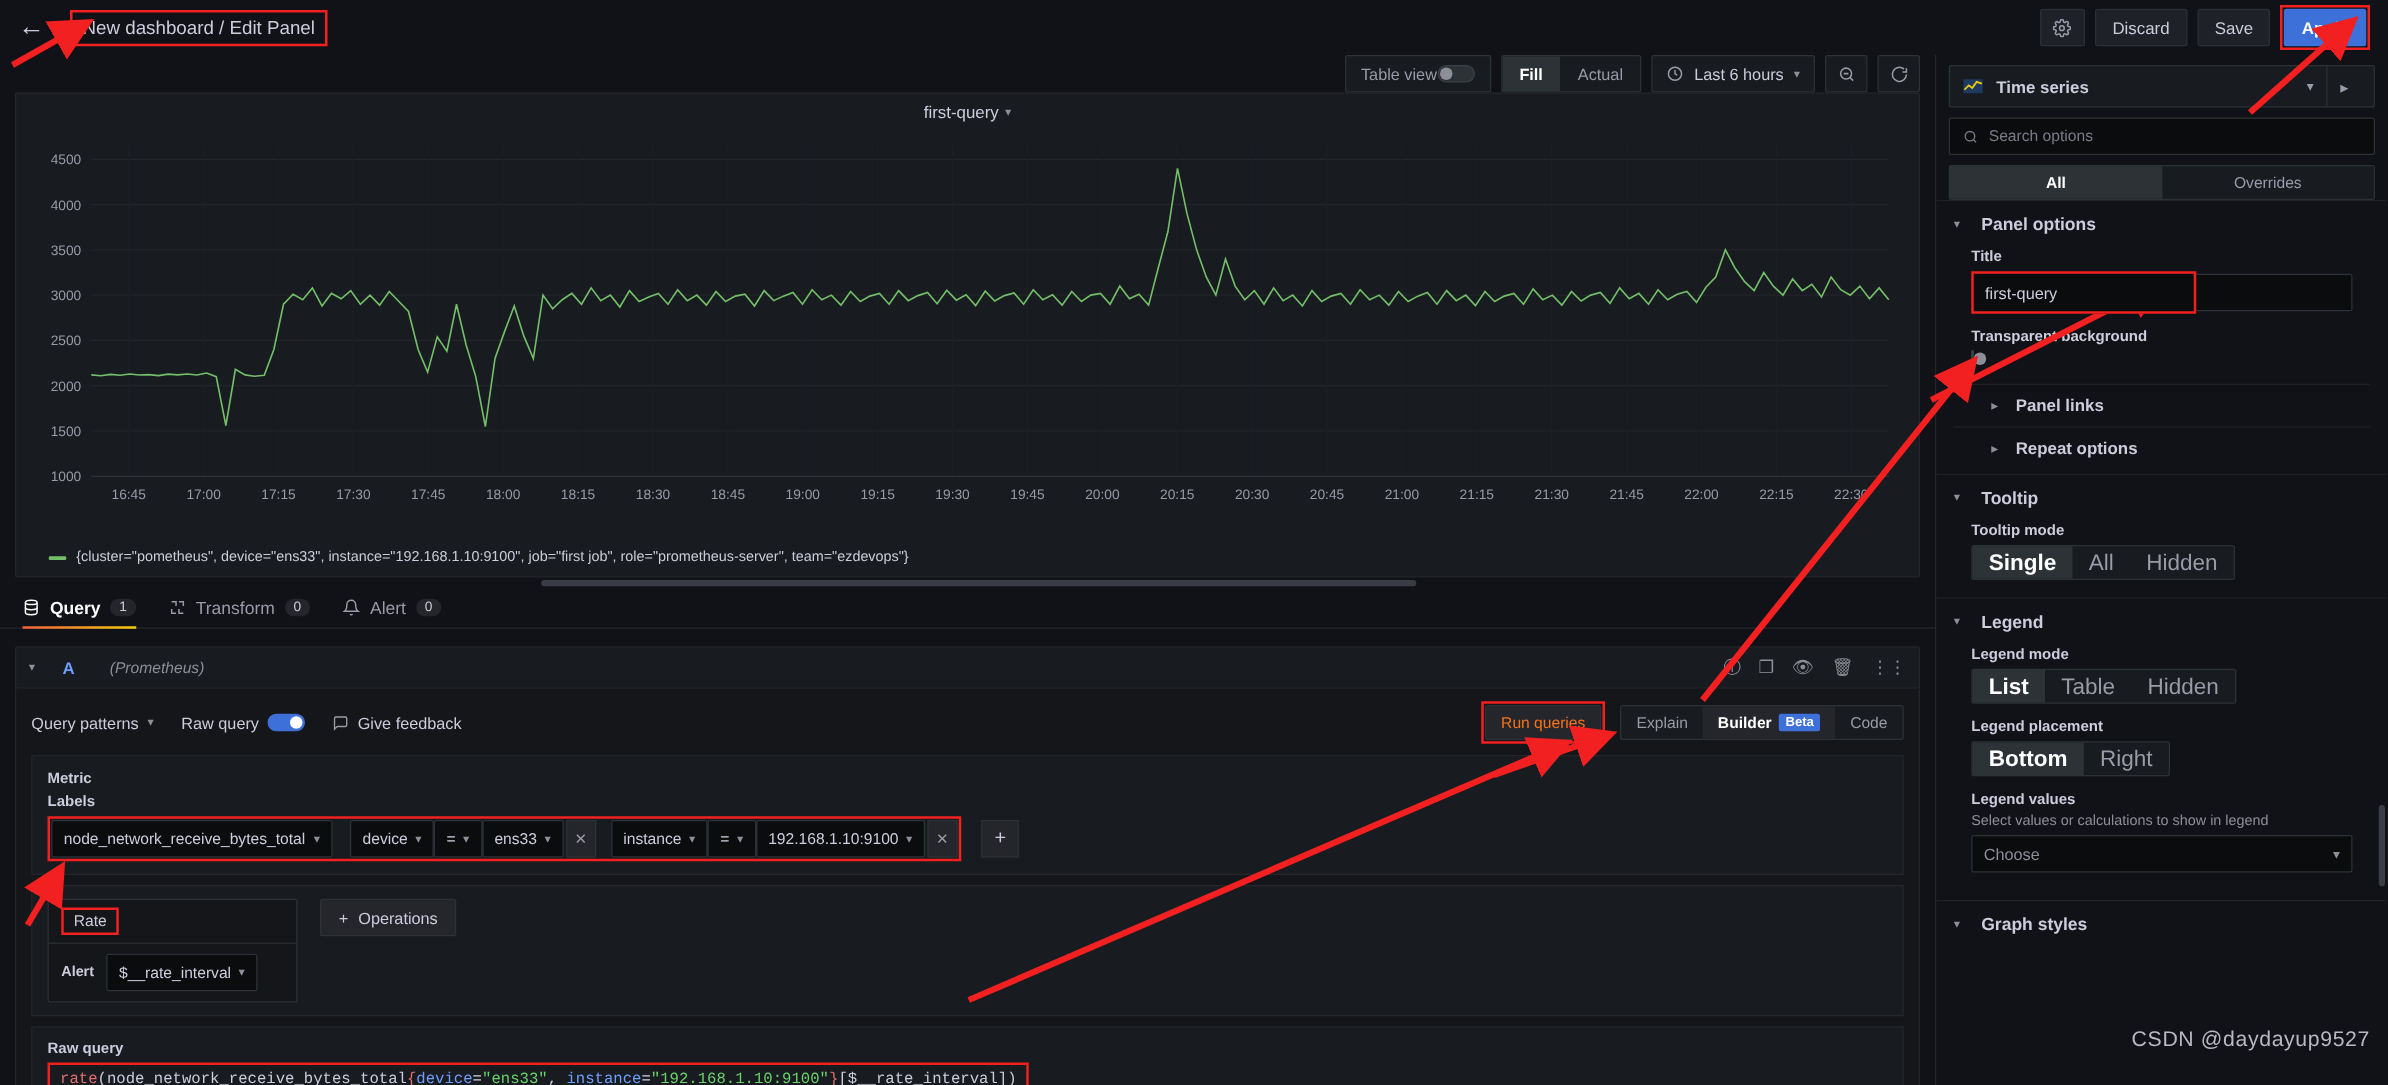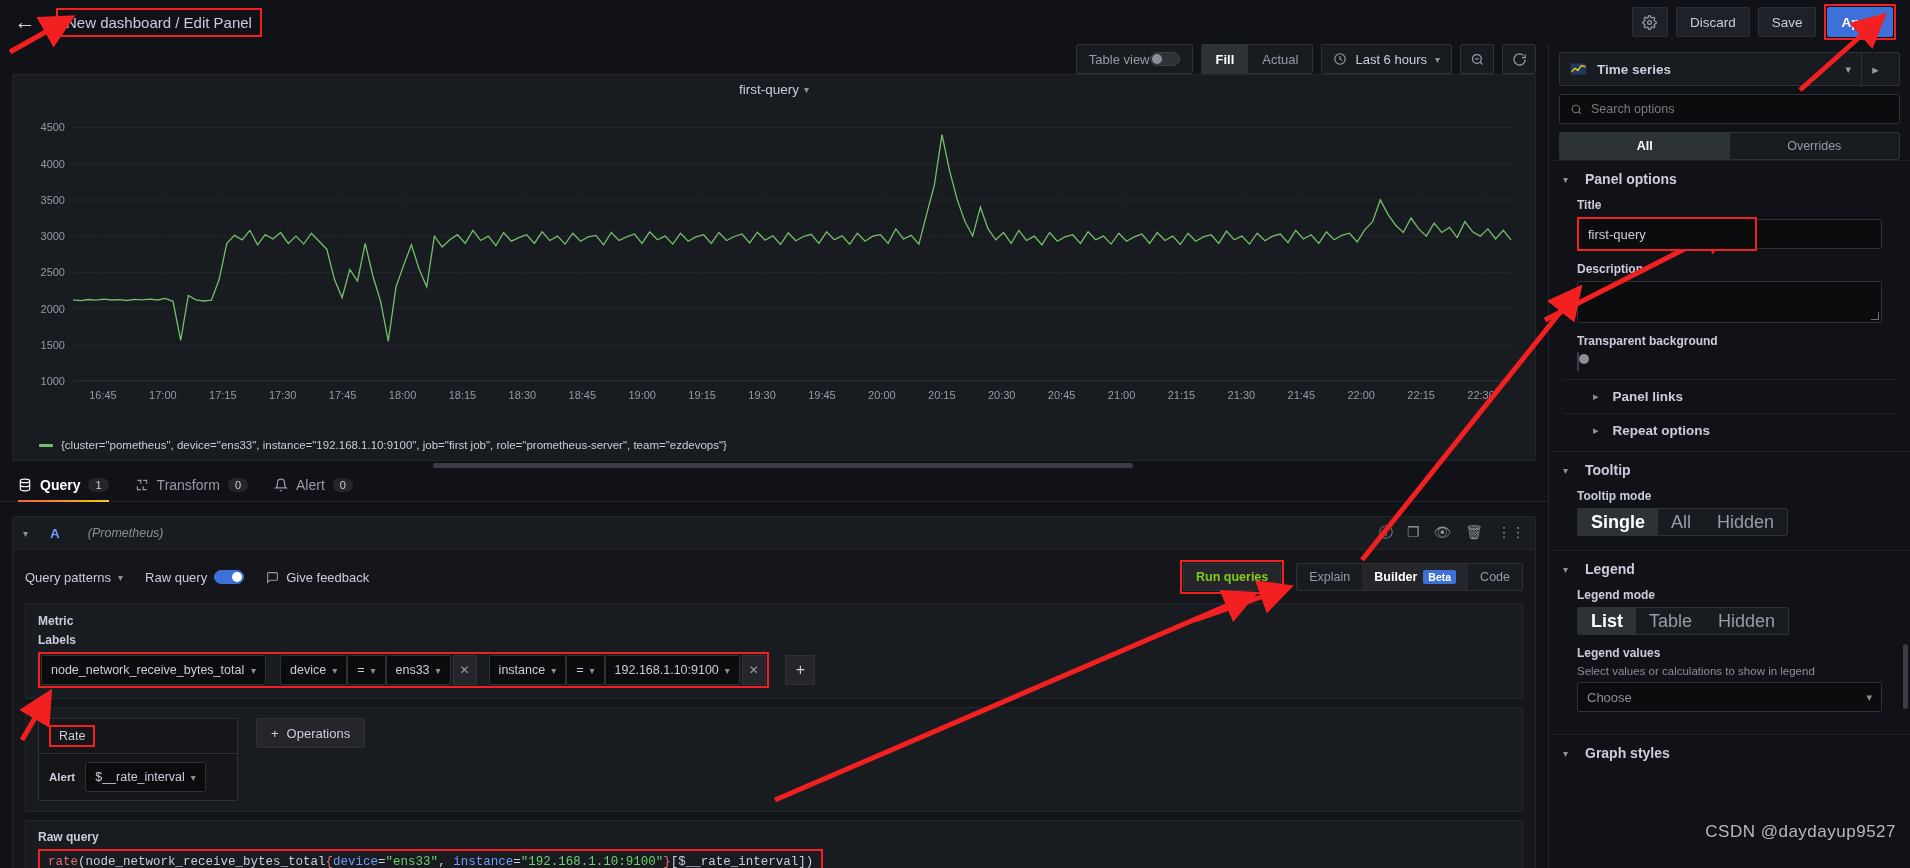--- a/index.html
+++ b/index.html
@@ -138,21 +138,21 @@
   .q-ds { color: #8e8e9a; font-size: 12.5px; font-style: italic; margin-left: 18px; }
   .qhead-icons { margin-left: auto; display: flex; gap: 14px; color: #8e8e9a; font-size: 14px; }
   .qbody { background: #141619; border: 1px solid #24262b; border-top: none; padding: 10px 12px 6px 12px; }
   .qrow1 { display: flex; align-items: center; gap: 22px; font-size: 13px; color: #ccccdc; }
   .chev { color: #8e8e9a; font-size: 10px; }
   .qrow1 .link { color: #ccccdc; display: flex; align-items: center; gap: 7px; cursor: pointer; }
   .run-area { margin-left: auto; display: flex; align-items: center; gap: 12px; }
   .run-wrap { border: 2px solid #f22020; padding: 1px; }
   .run-btn {
     height: 28px; padding: 0 12px; background: #24262b; border: 1px solid #2c3235;
-    border-radius: 2px; font-size: 12.5px; color: #84cc16; font-weight: bold;
+    border-radius: 2px; font-size: 12.5px; color: #f97316; font-weight: normal;
     display: flex; align-items: center; cursor: pointer; text-align: right;
   }
   .mode-group {
     display: flex; align-items: center; background: #181b1f; border: 1px solid #2c3235;
     border-radius: 2px; height: 28px; font-size: 12.5px;
   }
   .mode-item { padding: 0 12px; height: 26px; display: flex; align-items: center; color: #9a9aa8; cursor: pointer; }
   .mode-item.active { background: #24262b; color: #ffffff; font-weight: bold; }
   .beta-tag { background: #3d71d9; color: #fff; font-size: 10.5px; font-weight: bold; border-radius: 2px; padding: 1px 5px; margin-left: 6px; }
 
@@ -611,24 +611,20 @@
         <span class="sec-title">Panel options</span>
       </div>
       <div class="fld">
         <div class="fld-label">Title</div>
         <div class="title-input-row">
           <div class="title-input-bg"></div>
           <div class="title-redbox">first-query</div>
         </div>
       </div>
       <div class="fld">
-        <div class="fld-label">Description</div>
-        <div class="textarea"></div>
-      </div>
-      <div class="fld">
         <div class="fld-label">Transparent background</div>
         <span class="toggle"><span class="knob"></span></span>
       </div>
       <div style="height:8px"></div>
       <div class="sub-row">
         <span class="sr-chev">▸</span>
         <span class="sr-label">Panel links</span>
       </div>
       <div class="sub-row">
         <span class="sr-chev">▸</span>
@@ -656,20 +652,27 @@
       <div class="sec-head">
         <span class="sec-chev">▾</span>
         <span class="sec-title">Legend</span>
       </div>
       <div class="fld">
         <div class="fld-label">Legend mode</div>
         <div class="mini-group">
           <div class="mini-item active">List</div>
           <div class="mini-item">Table</div>
           <div class="mini-item">Hidden</div>
+        </div>
+      </div>
+      <div class="fld">
+        <div class="fld-label">Legend placement</div>
+        <div class="mini-group">
+          <div class="mini-item active">Bottom</div>
+          <div class="mini-item">Right</div>
         </div>
       </div>
       <div class="fld">
         <div class="fld-label">Legend values</div>
         <div class="fld-sub">Select values or calculations to show in legend</div>
         <div class="choose-sel">
           <span>Choose</span>
           <span class="cs-caret">▾</span>
         </div>
       </div>

